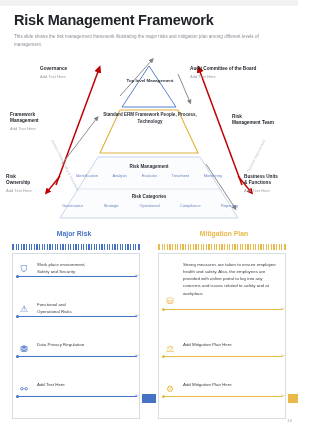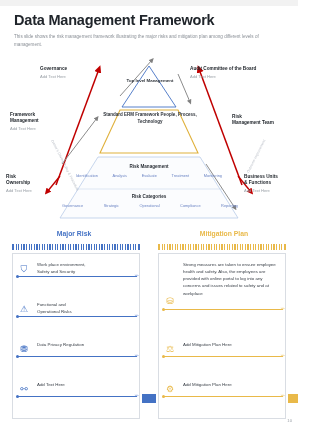--- a/index.html
+++ b/index.html
@@ -96,21 +96,21 @@
 
   .pagenum { position:absolute; right:6px; bottom:4px; font-size:4.2px; color:#9aa0a7; }
 </style>
 </head>
 <body>
 
 <div class="slide">
 
   <div class="topbar"></div>
 
-  <div class="title">Data Management Framework</div>
+  <div class="title">Risk Management Framework</div>
   <div class="subtitle">This slide shows the risk management framework illustrating the major risks and mitigation plan among different levels of management.</div>
 
   <div class="pyr">
 
     <svg class="pyrsvg" viewBox="0 0 298 170">
 
       <polygon points="149,14 176,55 122,55" fill="#ffffff" stroke="#4472c4" stroke-width="0.9"></polygon>
 
       <polygon points="120,58 178,58 198,101 100,101" fill="#ffffff" stroke="#e0b13c" stroke-width="1.1"></polygon>
 

